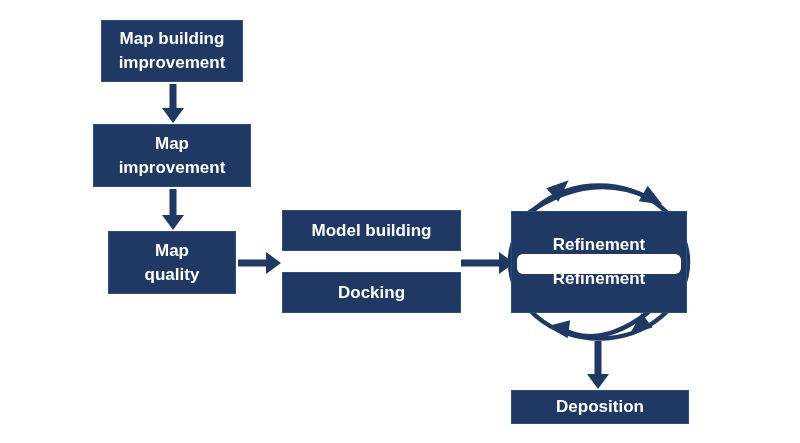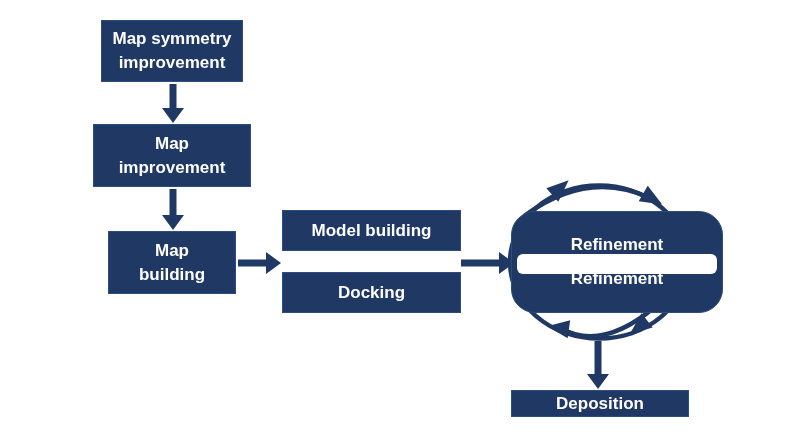--- a/index.html
+++ b/index.html
@@ -33,30 +33,30 @@
     font-weight:600;
     line-height:24px;
     z-index:1;
   }
   .node span{display:block;}
   .node-map-quality     {left:101px; top:20px;  width:142px; height:62px;}
   .node-map-improvement {left:93px;  top:124px; width:158px; height:63px;}
   .node-map-symmetry    {left:108px; top:231px; width:128px; height:63px;}
   .node-model-building  {left:282px; top:210px; width:179px; height:41px;}
   .node-docking         {left:282px; top:272px; width:179px; height:41px;}
-  .node-refine-validate {left:511px; top:211px; width:212px; height:102px; justify-content:space-between; padding:16px;border-radius:24px;}
+  .node-refine-validate {left:511px; top:211px; width:176px; height:102px; justify-content:space-between; padding:16px;}
   .rv-row{height:42px; width:100%; display:flex; align-items:center; justify-content:center;}
   .rv-strip{
     position:absolute;
     left:5px; right:5px; top:42px; height:20px;
     background:var(--bg);
     border-radius:6px;
     z-index:2;
   }
-  .node-deposition      {left:511px; top:390px; width:178px; height:27px;}
+  .node-deposition      {left:511px; top:390px; width:178px; height:34px;}
   .ln{pointer-events:none;}
 </style>
 </head>
 <body>
 
 <div class="canvas">
 
   <svg class="arrows-layer" width="800" height="443" viewBox="0 0 800 443" xmlns="http://www.w3.org/2000/svg">
 
     <ellipse cx="599" cy="262" rx="89" ry="76.5" fill="none" stroke="var(--arrow)" stroke-width="4.5"></ellipse>
@@ -69,32 +69,32 @@
     <polygon points="13,0 -9,9 -9,-9" fill="var(--arrow)" transform="translate(560,328) rotate(188)"></polygon>
 
     <path d="M169.5 84 L176.5 84 L176.5 108 L184 108 L173 123 L162 108 L169.5 108 Z" fill="var(--arrow)"></path>
     <path d="M169.5 189 L176.5 189 L176.5 215 L184 215 L173 230 L162 215 L169.5 215 Z" fill="var(--arrow)"></path>
     <path d="M238 259.5 L266 259.5 L266 252 L281 263 L266 274 L266 266.5 L238 266.5 Z" fill="var(--arrow)"></path>
     <path d="M461 259.5 L499 259.5 L499 252 L514 263 L499 274 L499 266.5 L461 266.5 Z" fill="var(--arrow)"></path>
     <path d="M594.5 341 L601.5 341 L601.5 374 L609 374 L598 389 L587 374 L594.5 374 Z" fill="var(--arrow)"></path>
   </svg>
 
   <div class="node node-map-quality">
-    <span class="ln">Map symmetry</span>
+    <span class="ln">Map building</span>
     <span class="ln">improvement</span>
   </div>
 
   <div class="node node-map-improvement">
     <span class="ln">Map</span>
     <span class="ln">improvement</span>
   </div>
 
   <div class="node node-map-symmetry">
     <span class="ln">Map</span>
-    <span class="ln">building</span>
+    <span class="ln">quality</span>
   </div>
 
   <div class="node node-docking">
     <span class="ln">Docking</span>
   </div>
 
   <div class="node node-model-building">
     <span class="ln">Model building</span>
   </div>
 

